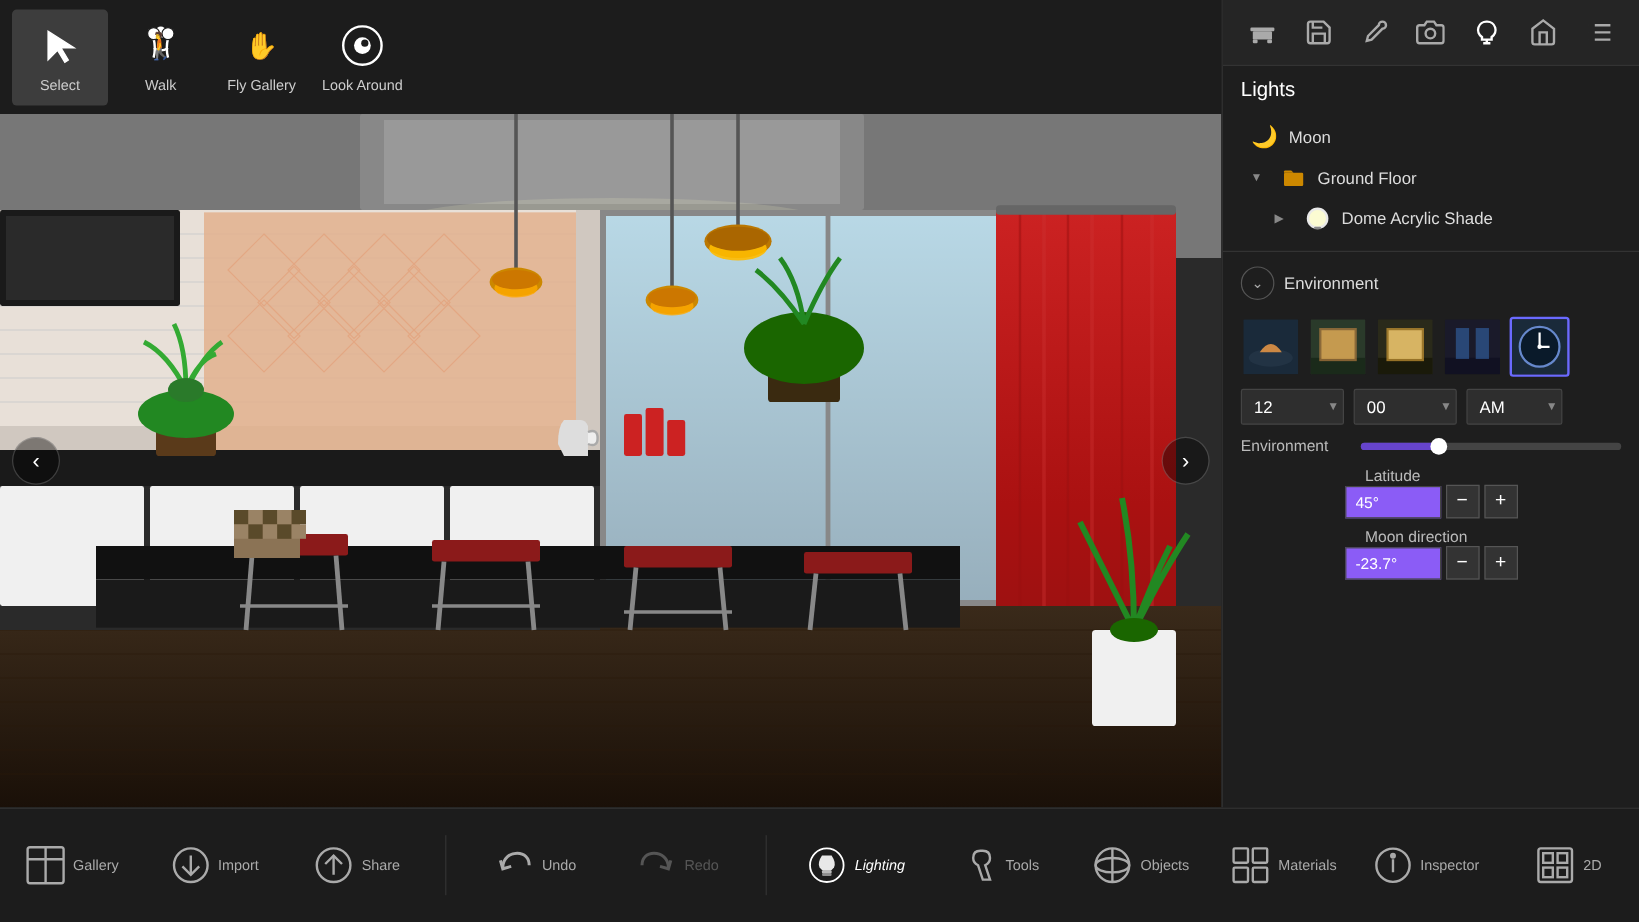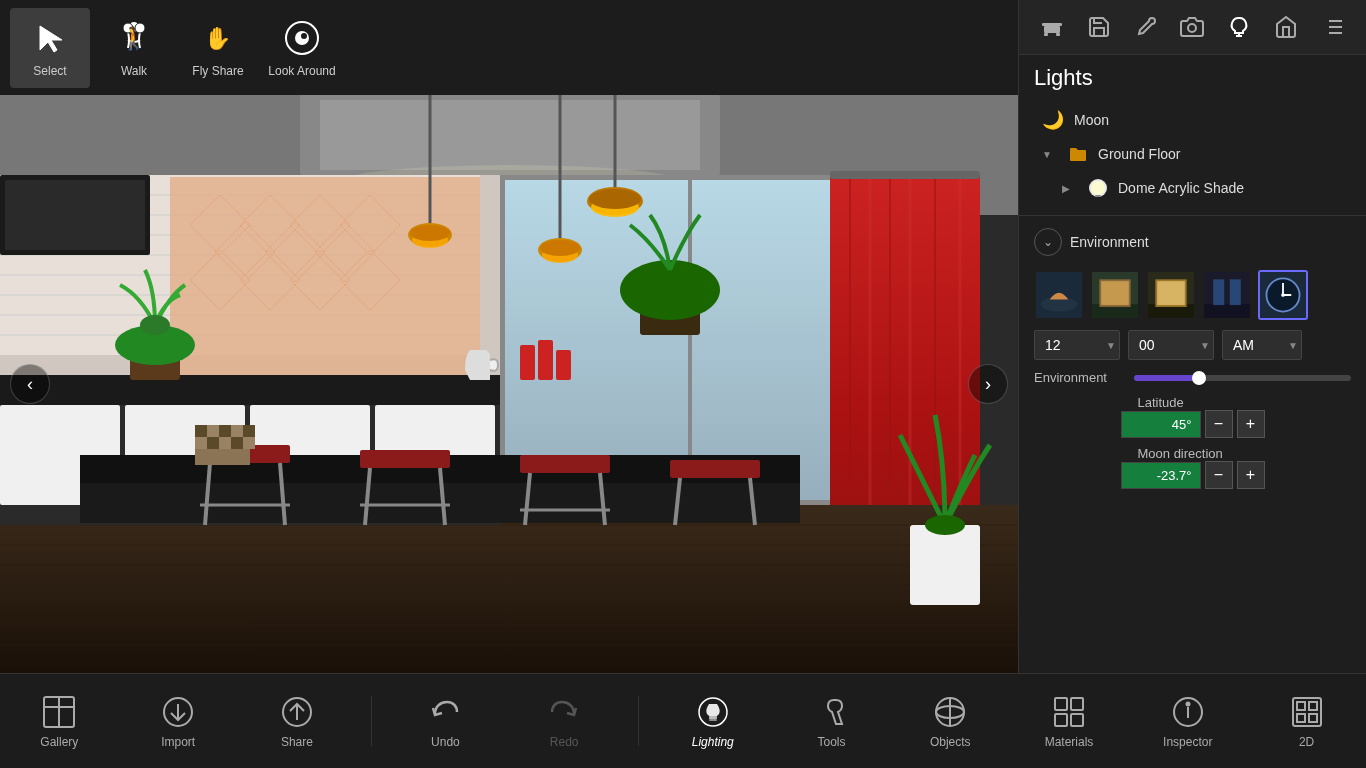--- a/index.html
+++ b/index.html
@@ -84,21 +84,21 @@
       color: #aaa;
       border-radius: 4px;
     }
     .panel-icon-btn.active { color: #fff; }
 
     
     #lights-section {
       padding: 10px 15px;
     }
     .section-title {
-      font-size: 22px;
+      font-size: 17px;
       color: #fff;
       font-weight: 300;
       margin-bottom: 12px;
     }
 
     
     .tree-item {
       display: flex;
       align-items: center;
       gap: 8px;
@@ -255,27 +255,27 @@
       color: #bbb;
       font-size: 13px;
       min-width: 110px;
     }
     .number-controls {
       display: flex;
       align-items: center;
       gap: 4px;
     }
     .number-field {
-      background: #15803d;
+      background: #8b5cf6;
       border: 1px solid #444;
       color: #fff;
       padding: 5px 8px;
       font-size: 13px;
       width: 80px;
-      text-align: right;
+      text-align: left;
     }
     .num-btn {
       width: 28px;
       height: 28px;
       background: #333;
       border: 1px solid #555;
       color: #fff;
       cursor: pointer;
       display: flex;
       align-items: center;
@@ -292,21 +292,21 @@
       height: 95px;
       background: #1c1c1c;
       display: flex;
       align-items: center;
       justify-content: space-around;
       z-index: 10;
       border-top: 1px solid #333;
     }
     .bottom-btn {
       display: flex;
-      flex-direction: column;
+      flex-direction: row;
       align-items: center;
       justify-content: center;
       width: 90px;
       height: 80px;
       cursor: pointer;
       color: #aaa;
       font-size: 12px;
       border-radius: 4px;
       gap: 5px;
     }
@@ -360,21 +360,21 @@
 
       <text x="20" y="28" text-anchor="middle" fill="white" font-size="22">🚶</text>
     </svg>
     <span class="tool-label">Walk</span>
   </div>
 
   <div class="tool-btn">
     <svg viewBox="0 0 40 40" fill="none">
       <text x="20" y="28" text-anchor="middle" fill="white" font-size="22">✋</text>
     </svg>
-    <span class="tool-label">Fly Share</span>
+    <span class="tool-label">Fly Gallery</span>
   </div>
 
   <div class="tool-btn">
     <svg viewBox="0 0 40 40" fill="none">
       <circle cx="20" cy="20" r="16" stroke="white" stroke-width="2" fill="none"></circle>
       <circle cx="20" cy="20" r="7" fill="white"></circle>
       <circle cx="22" cy="18" r="3" fill="#1c1c1c"></circle>
     </svg>
     <span class="tool-label">Look Around</span>
   </div>

